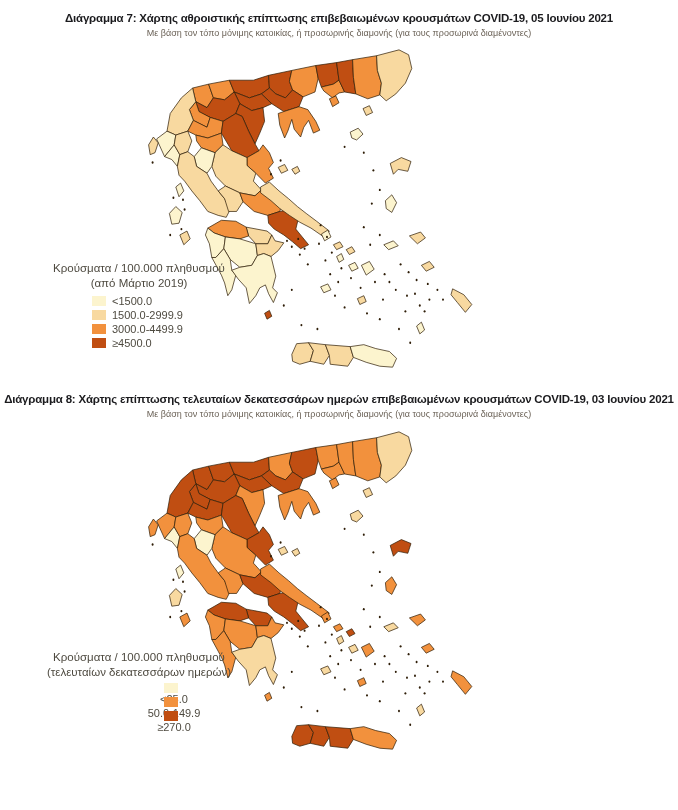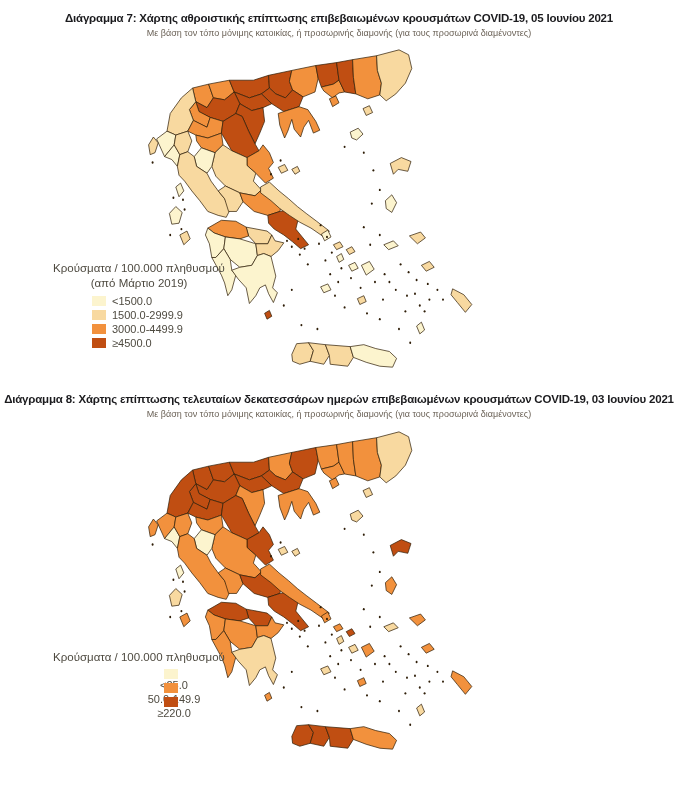--- a/index.html
+++ b/index.html
@@ -316,30 +316,31 @@
       <circle cx="362" cy="274" r="1.2" fill="#2e1d07"></circle>
       <circle cx="338" cy="274" r="1.2" fill="#2e1d07"></circle>
       <circle cx="310" cy="262" r="1.2" fill="#2e1d07"></circle>
       <circle cx="240" cy="198" r="1.2" fill="#2e1d07"></circle>
       <circle cx="232" cy="186" r="1.2" fill="#2e1d07"></circle>
     </svg>
 
   <div class="legend legend-2" style="left:28px;top:650px;width:222px">
     <div class="legend-title">
       <div>Κρούσματα / 100.000 πληθυσμού</div>
+      <div>(τελευταίων δεκατεσσάρων ημερών)</div>
     </div>
     <div class="legend-items">
       <div class="leg-row">
         <span class="sw" style="background: rgb(252, 244, 206);"></span>
         <span class="lab">&lt;25.0</span>
       </div>
       <div class="leg-row">
         <span class="sw" style="background: rgb(242, 145, 61);"></span>
         <span class="lab">50.0-149.9</span>
       </div>
       <div class="leg-row">
         <span class="sw" style="background: rgb(192, 78, 18);"></span>
-        <span class="lab">≥220.0</span>
+        <span class="lab">≥270.0</span>
       </div>
     </div>
   </div>
 
 </div>
 
 </body></html>

